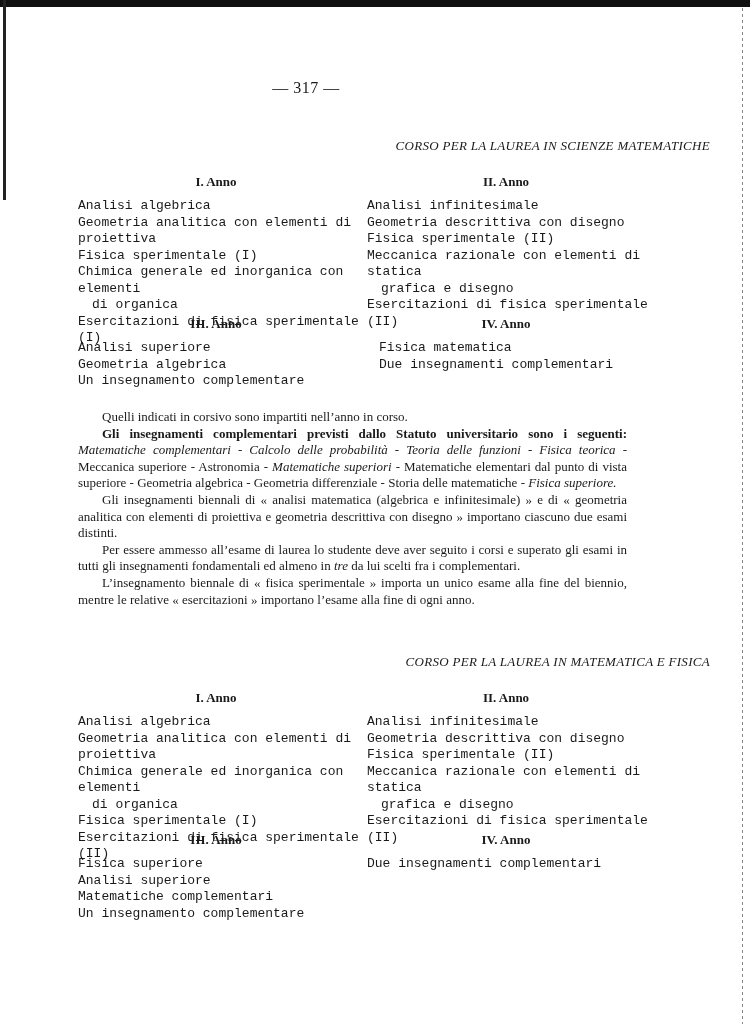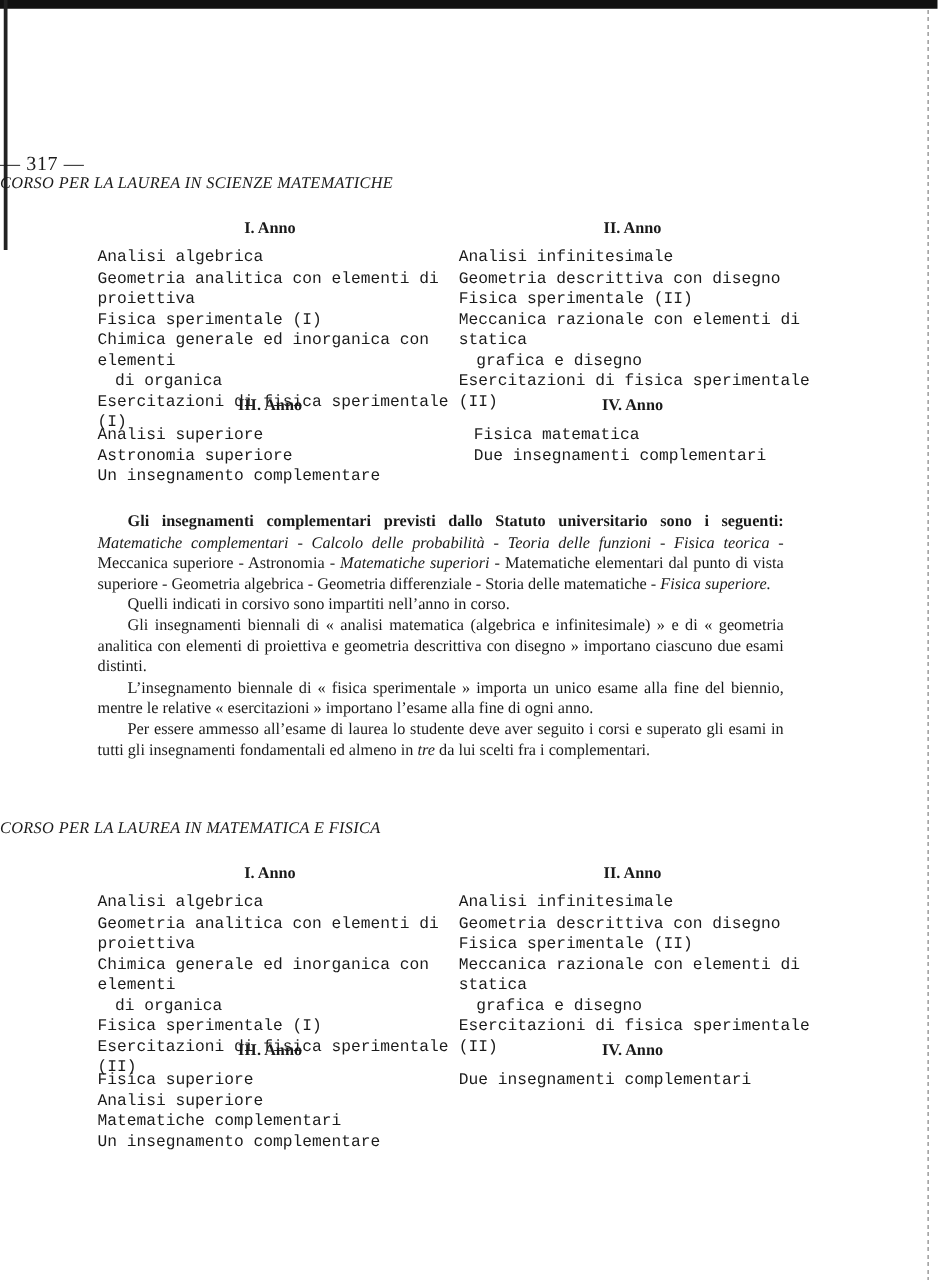--- a/index.html
+++ b/index.html
@@ -4,22 +4,22 @@
 <style>
   html, body { margin:0; padding:0; }
   body {
     width:750px; height:1024px; background:#ffffff; position:relative; overflow:hidden;
     font-family:"Liberation Serif","DejaVu Serif",serif; color:#1a1a1a;
   }
   .top-bar { position:absolute; left:0; top:0; width:750px; height:7px; background:#111; }
   .left-edge { position:absolute; left:3px; top:0; width:3px; height:200px; background:#222; }
   .right-edge { position:absolute; left:742px; top:8px; width:1px; height:1016px;
     background:repeating-linear-gradient(to bottom,#888 0 3px,transparent 3px 6px); }
-  .page-num { position:absolute; top:79px; left:0; width:612px; text-align:left; font-size:16px; letter-spacing:0.5px;margin-top:44px; }
-  .section-title { position:absolute; left:0; width:710px; text-align:left; font-style:italic; font-size:13px; letter-spacing:0.3px; }
+  .page-num { position:absolute; top:79px; left:0; width:612px; text-align:center; font-size:16px; letter-spacing:0.5px; }
+  .section-title { position:absolute; left:0; width:710px; text-align:right; font-style:italic; font-size:13px; letter-spacing:0.3px; }
   .year-head { position:absolute; font-weight:bold; font-size:13px; text-align:center; width:280px; }
   .col { position:absolute; font-size:13px; line-height:16.5px; width:290px;font-family:Liberation Mono, monospace; }
   .col .item { display:block; }
   .col .cont { display:block; padding-left:14px; }
   .para { position:absolute; left:78px; width:549px; font-size:13px; line-height:16.6px; text-align:justify; }
   .para p { margin:0; text-indent:24px; }
   i { font-style:italic; }
 </style>
 </head>
 <body>
@@ -50,37 +50,37 @@
   <span class="item">Meccanica razionale con elementi di statica</span>
   <span class="cont">grafica e disegno</span>
   <span class="item">Esercitazioni di fisica sperimentale (II)</span>
 </div>
 
 <div class="year-head" style="left:76px; top:316px;">III. Anno</div>
 <div class="year-head" style="left:366px; top:316px;">IV. Anno</div>
 
 <div class="col" style="left:78px; top:340px;">
   <span class="item">Analisi superiore</span>
-  <span class="item">Astronomia superiore</span>
+  <span class="item">Geometria algebrica</span>
   <span class="item">Un insegnamento complementare</span>
 </div>
 <div class="col" style="left:351px; top:340px;margin-left:28px;">
   <span class="item">Fisica matematica</span>
   <span class="item">Due insegnamenti complementari</span>
 </div>
 
 <div class="para" style="top:409px;">
+  <p>Quelli indicati in corsivo sono impartiti nell’anno in corso.</p>
   <p>
     <b>Gli insegnamenti complementari previsti dallo Statuto universitario sono i seguenti:</b>
     <i>Matematiche complementari - Calcolo delle probabilità - Teoria delle funzioni - Fisica teorica</i><span> - Meccanica superiore - Astronomia - </span><i>Matematiche superiori</i><span> - Matematiche elementari dal punto di vista superiore - Geometria algebrica - Geometria differenziale - Storia delle matematiche - </span><i>Fisica superiore.</i>
   </p>
-  <p>Quelli indicati in corsivo sono impartiti nell’anno in corso.</p>
   <p>Gli insegnamenti biennali di « analisi matematica (algebrica e infinitesimale) » e di « geometria analitica con elementi di proiettiva e geometria descrittiva con disegno » importano ciascuno due esami distinti.</p>
+  <p><span>Per essere ammesso all’esame di laurea lo studente deve aver seguito i corsi e superato gli esami in tutti gli insegnamenti fondamentali ed almeno in </span><i>tre</i><span> da lui scelti fra i complementari.</span></p>
   <p>L’insegnamento biennale di « fisica sperimentale » importa un unico esame alla fine del biennio, mentre le relative « esercitazioni » importano l’esame alla fine di ogni anno.</p>
-  <p><span>Per essere ammesso all’esame di laurea lo studente deve aver seguito i corsi e superato gli esami in tutti gli insegnamenti fondamentali ed almeno in </span><i>tre</i><span> da lui scelti fra i complementari.</span></p>
 </div>
 
 <div class="section-title" style="top:654px;">CORSO PER LA LAUREA IN MATEMATICA E FISICA</div>
 
 <div class="year-head" style="left:76px; top:690px;">I. Anno</div>
 <div class="year-head" style="left:366px; top:690px;">II. Anno</div>
 
 <div class="col" style="left:78px; top:714px;">
   <span class="item">Analisi algebrica</span>
   <span class="item">Geometria analitica con elementi di proiettiva</span>

